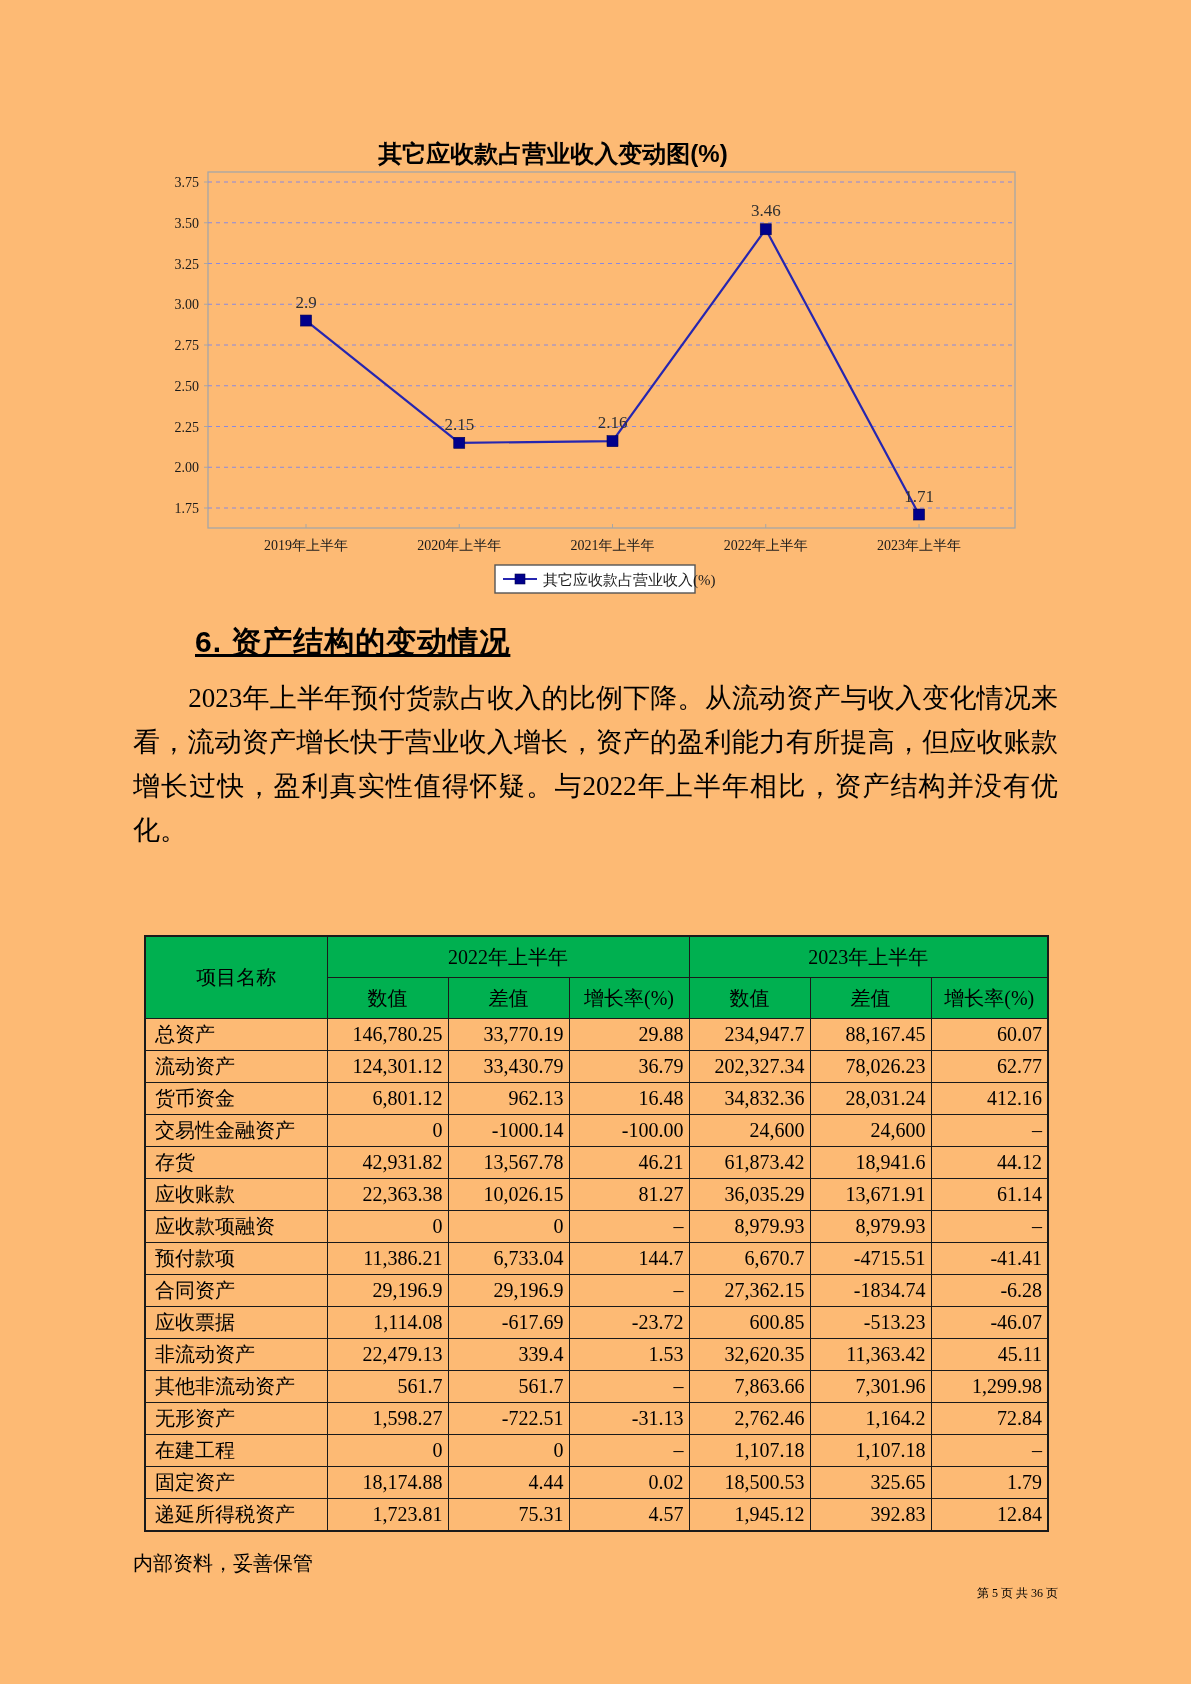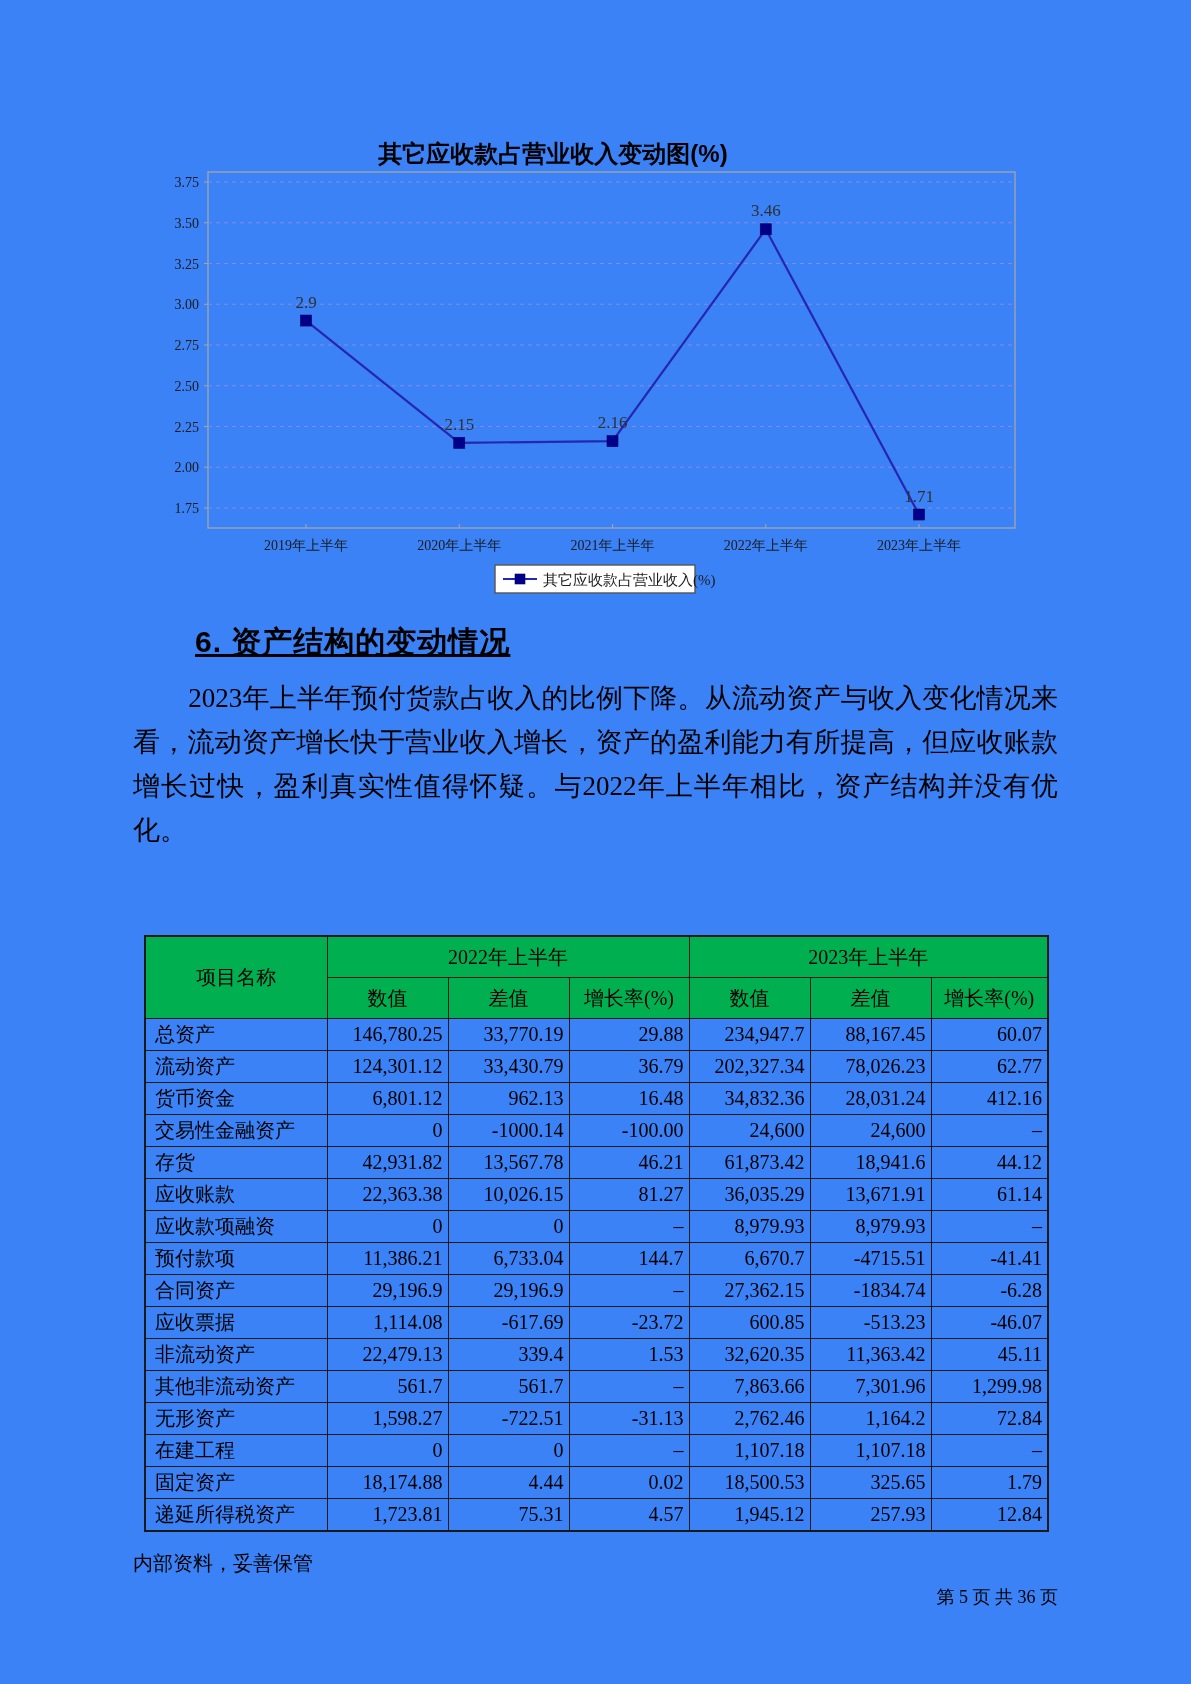--- a/index.html
+++ b/index.html
@@ -1,16 +1,16 @@
 <!DOCTYPE html>
 <html><head>
 <meta charset="utf-8">
 <style>
   html,body{margin:0;padding:0;background:#e8e8e8;}
-  #page{position:relative;width:1191px;height:1684px;background:#3b82f6;margin:0 auto;
+  #page{position:relative;width:1191px;height:1684px;background:#fdba74;margin:0 auto;
         font-family:"Liberation Serif","DejaVu Serif",serif;color:#000;overflow:hidden;}
   
   #chart-wrap{position:absolute;left:140px;top:130px;width:900px;height:470px;}
   
   #section-heading{position:absolute;left:195px;top:622px;font-family:"Liberation Sans","DejaVu Sans",sans-serif;
         font-weight:bold;font-size:30px;letter-spacing:1px;text-decoration:underline;}
   
   #body-paragraph{position:absolute;left:133px;top:676px;width:925px;font-size:27px;line-height:44px;
         text-indent:2.05em;text-align:justify;text-justify:inter-character;}
   
@@ -18,21 +18,21 @@
   #asset-table{position:absolute;left:144px;top:935px;border-collapse:collapse;table-layout:fixed;
         width:903px;font-size:20px;}
   #asset-table th,#asset-table td{border:1px solid #1a1a1a;padding:0 5px;overflow:hidden;white-space:nowrap;}
   #asset-table{border:2px solid #1a1a1a;}
   #asset-table thead th{background:#00B050;font-weight:normal;text-align:center;height:40px;}
   #asset-table tbody td{height:31px;}
   #asset-table tbody td.rowname{text-align:left;padding-left:9px;}
   #asset-table tbody td.num{text-align:right;padding-right:5px;}
   
   #footer-left{position:absolute;left:133px;top:1550px;font-size:20px;}
-  #footer-right{position:absolute;left:658px;top:1585px;width:400px;text-align:right;font-size:18px;}
+  #footer-right{position:absolute;left:658px;top:1585px;width:400px;text-align:right;font-size:12px;}
   text{font-family:"Liberation Serif","DejaVu Serif",serif;}
   .chart-title-text{font-family:"Liberation Sans","DejaVu Sans",sans-serif;font-weight:bold;}
 </style>
 </head>
 <body>
 
 <div id="page">
 
   <div id="chart-wrap">
     <svg id="chart-svg" width="900" height="470" viewBox="0 0 900 470">
@@ -258,21 +258,21 @@
           <td class="num">18,500.53</td>
           <td class="num">325.65</td>
           <td class="num">1.79</td>
         </tr>
         <tr>
           <td class="rowname">递延所得税资产</td>
           <td class="num">1,723.81</td>
           <td class="num">75.31</td>
           <td class="num">4.57</td>
           <td class="num">1,945.12</td>
-          <td class="num">257.93</td>
+          <td class="num">392.83</td>
           <td class="num">12.84</td>
         </tr>
       </tbody>
   </table>
 
   <div id="footer-left">内部资料，妥善保管</div>
   <div id="footer-right">第 5 页  共 36 页</div>
 
 </div>
 

